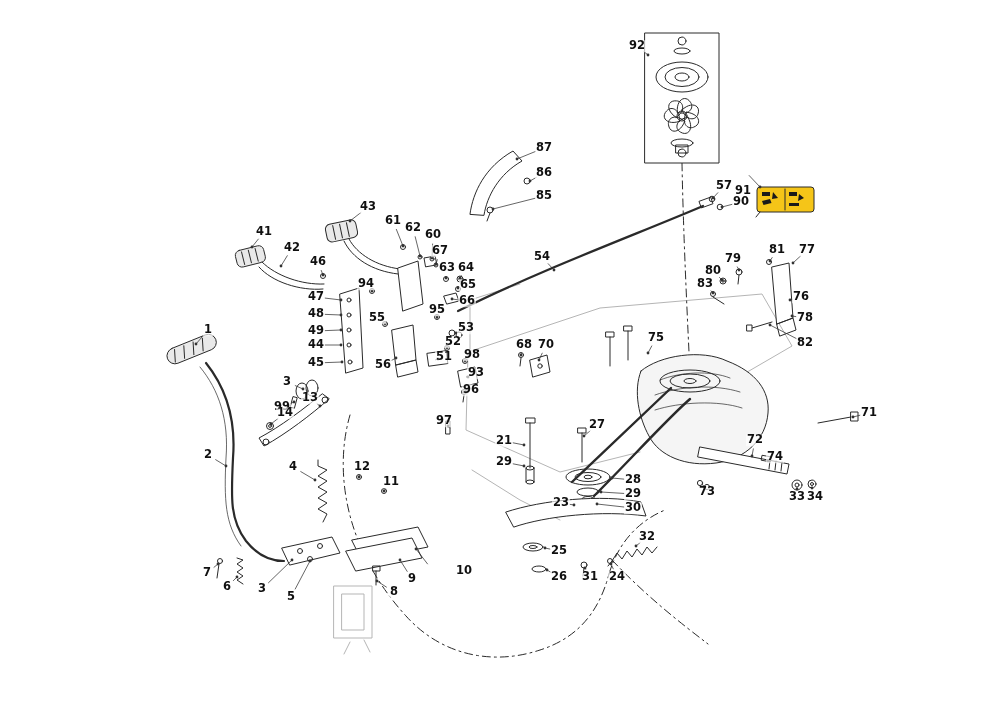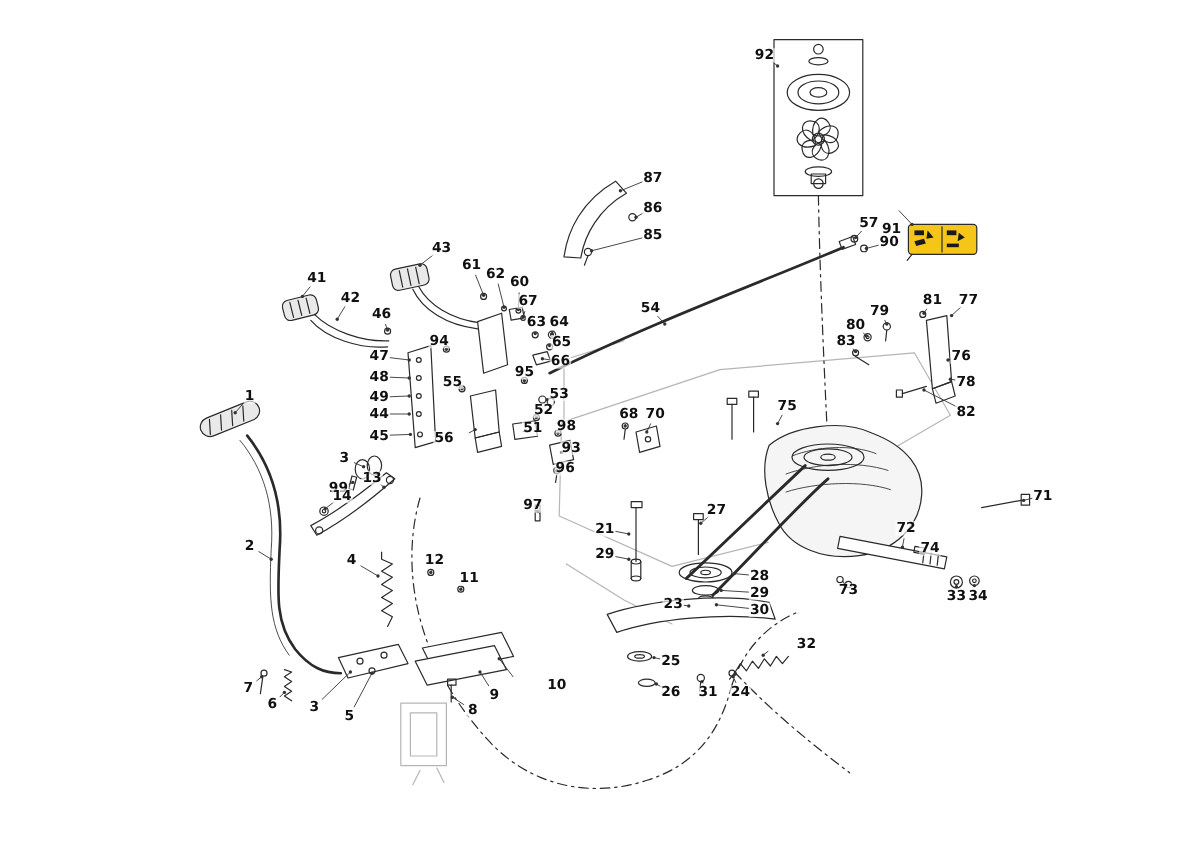--- a/index.html
+++ b/index.html
@@ -493,21 +493,21 @@
       <div class="callout" style="left: 366px; top: 284px;">94</div>
       <div class="callout" style="left: 316px; top: 314px;">48</div>
       <div class="callout" style="left: 316px; top: 331px;">49</div>
       <div class="callout" style="left: 377px; top: 318px;">55</div>
       <div class="callout" style="left: 437px; top: 310px;">95</div>
       <div class="callout" style="left: 466px; top: 328px;">53</div>
       <div class="callout" style="left: 316px; top: 345px;">44</div>
       <div class="callout" style="left: 453px; top: 342px;">52</div>
       <div class="callout" style="left: 444px; top: 357px;">51</div>
       <div class="callout" style="left: 316px; top: 363px;">45</div>
-      <div class="callout" style="left: 370px; top: 365px;">56</div>
+      <div class="callout" style="left: 383px; top: 365px;">56</div>
       <div class="callout" style="left: 472px; top: 355px;">98</div>
       <div class="callout" style="left: 524px; top: 345px;">68</div>
       <div class="callout" style="left: 546px; top: 345px;">70</div>
       <div class="callout" style="left: 476px; top: 373px;">93</div>
       <div class="callout" style="left: 471px; top: 390px;">96</div>
       <div class="callout" style="left: 282px; top: 407px;">99</div>
       <div class="callout" style="left: 444px; top: 421px;">97</div>
       <div class="callout" style="left: 287px; top: 382px;">3</div>
       <div class="callout" style="left: 310px; top: 398px;">13</div>
       <div class="callout" style="left: 285px; top: 413px;">14</div>
@@ -528,21 +528,21 @@
       <div class="callout" style="left: 504px; top: 441px;">21</div>
       <div class="callout" style="left: 504px; top: 462px;">29</div>
       <div class="callout" style="left: 633px; top: 480px;">28</div>
       <div class="callout" style="left: 633px; top: 494px;">29</div>
       <div class="callout" style="left: 633px; top: 508px;">30</div>
       <div class="callout" style="left: 561px; top: 503px;">23</div>
       <div class="callout" style="left: 559px; top: 551px;">25</div>
       <div class="callout" style="left: 559px; top: 577px;">26</div>
       <div class="callout" style="left: 590px; top: 577px;">31</div>
       <div class="callout" style="left: 617px; top: 577px;">24</div>
-      <div class="callout" style="left: 672px; top: 537px;">32</div>
+      <div class="callout" style="left: 647px; top: 537px;">32</div>
       <div class="callout" style="left: 869px; top: 413px;">71</div>
       <div class="callout" style="left: 755px; top: 440px;">72</div>
       <div class="callout" style="left: 775px; top: 457px;">74</div>
       <div class="callout" style="left: 707px; top: 492px;">73</div>
       <div class="callout" style="left: 797px; top: 497px;">33</div>
       <div class="callout" style="left: 815px; top: 497px;">34</div>
       <div class="callout" style="left: 733px; top: 259px;">79</div>
       <div class="callout" style="left: 777px; top: 250px;">81</div>
       <div class="callout" style="left: 807px; top: 250px; text-align: right;">77</div>
       <div class="callout" style="left: 713px; top: 271px;">80</div>

